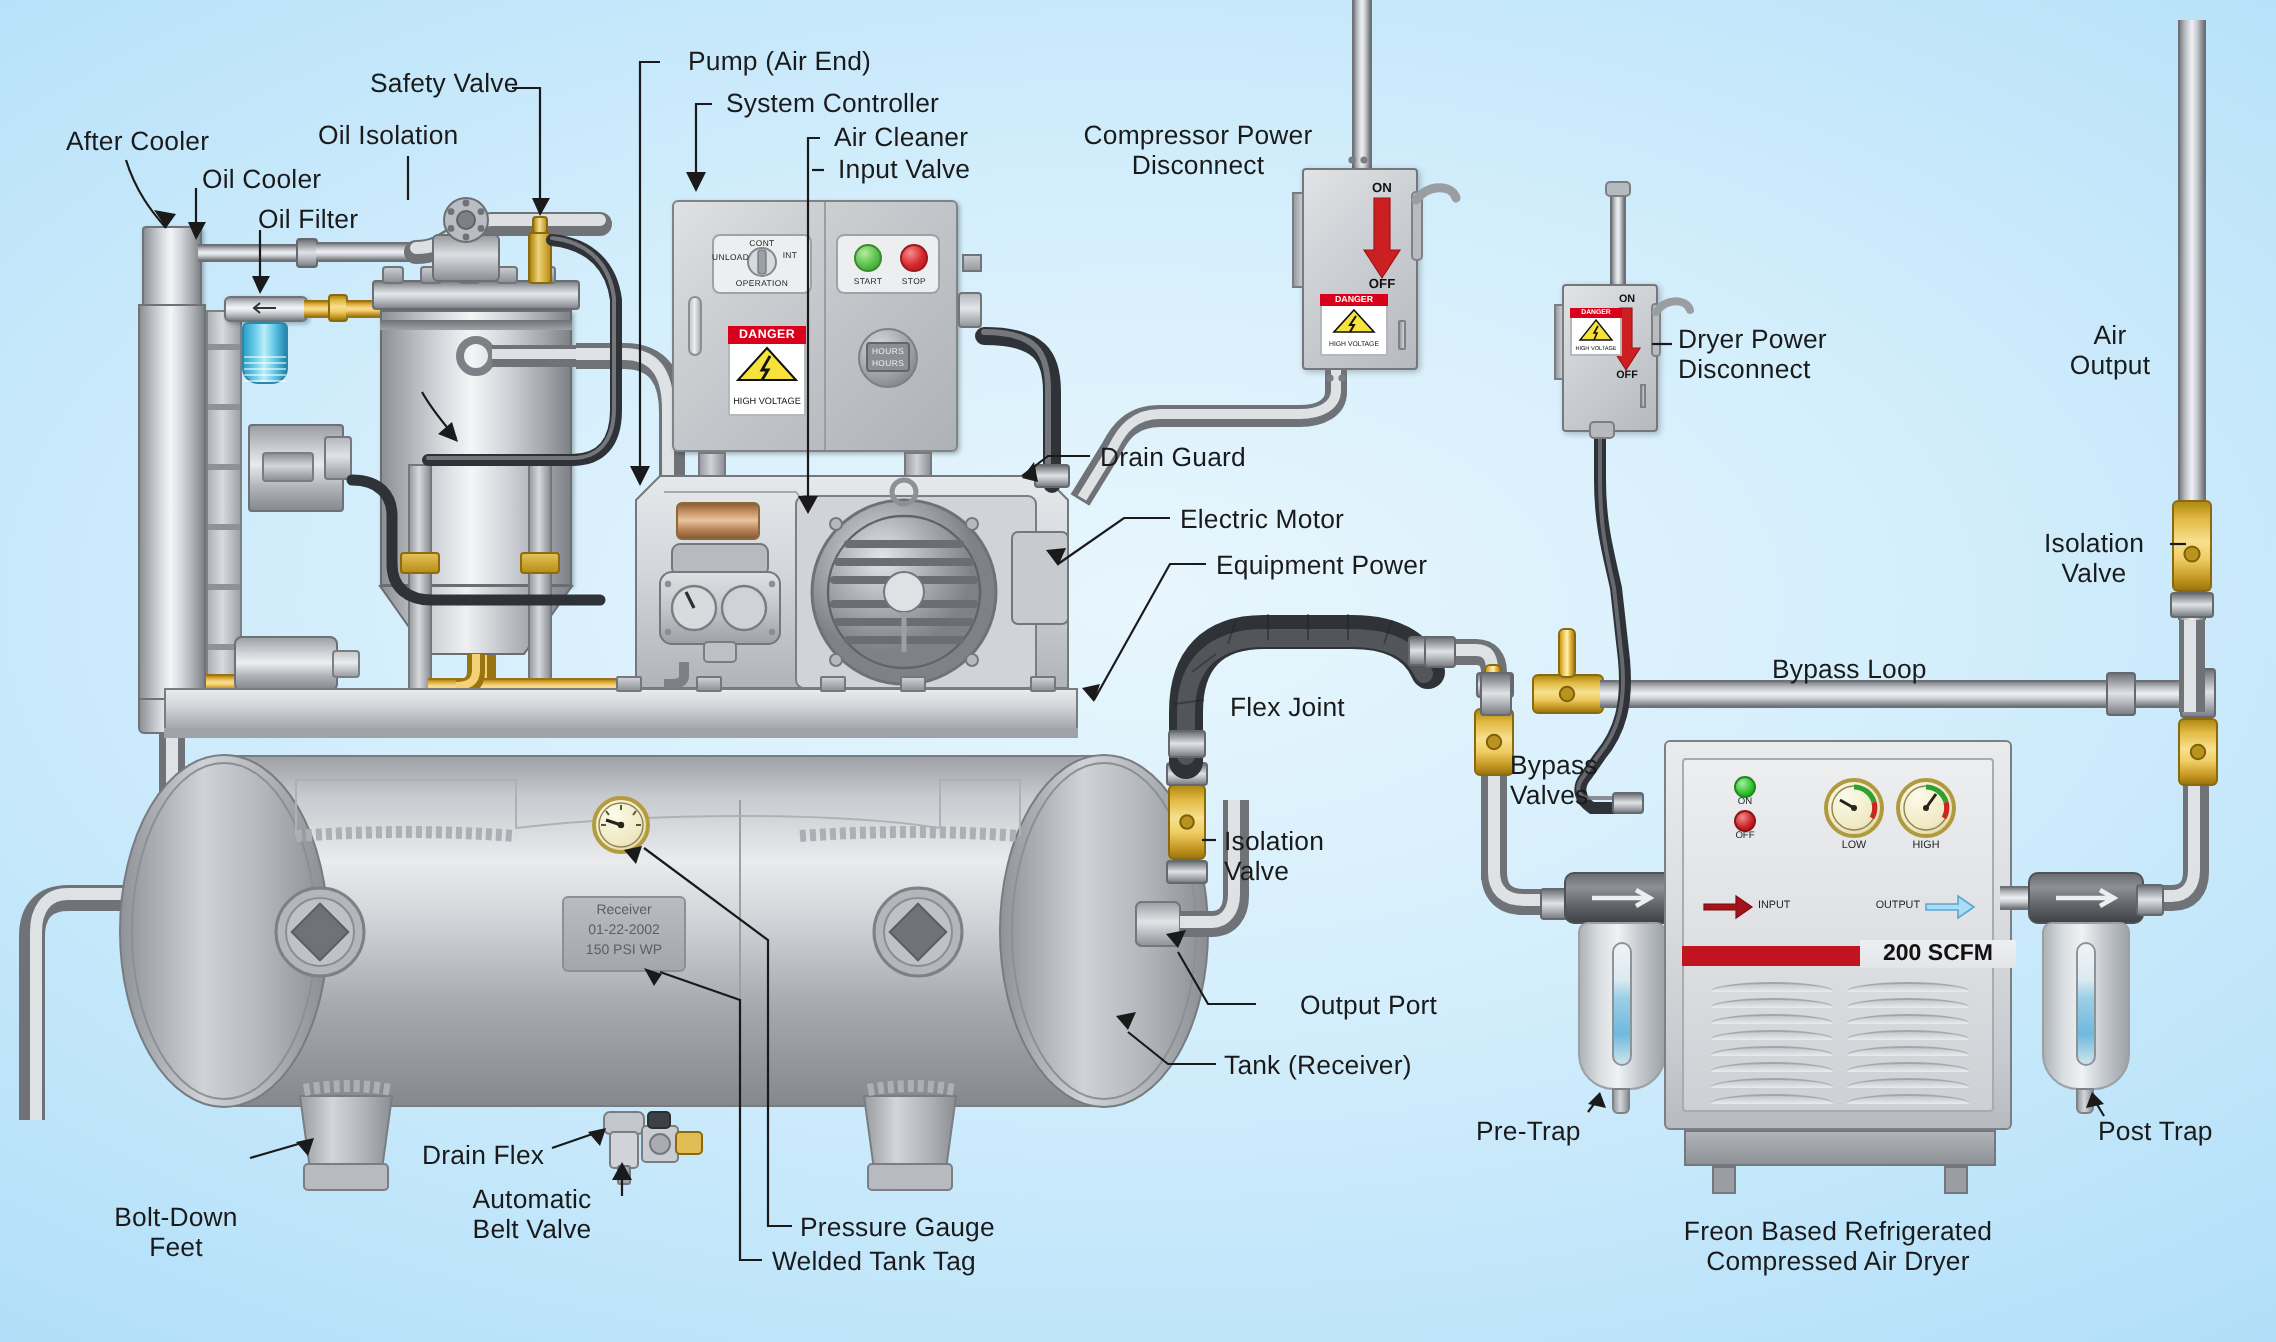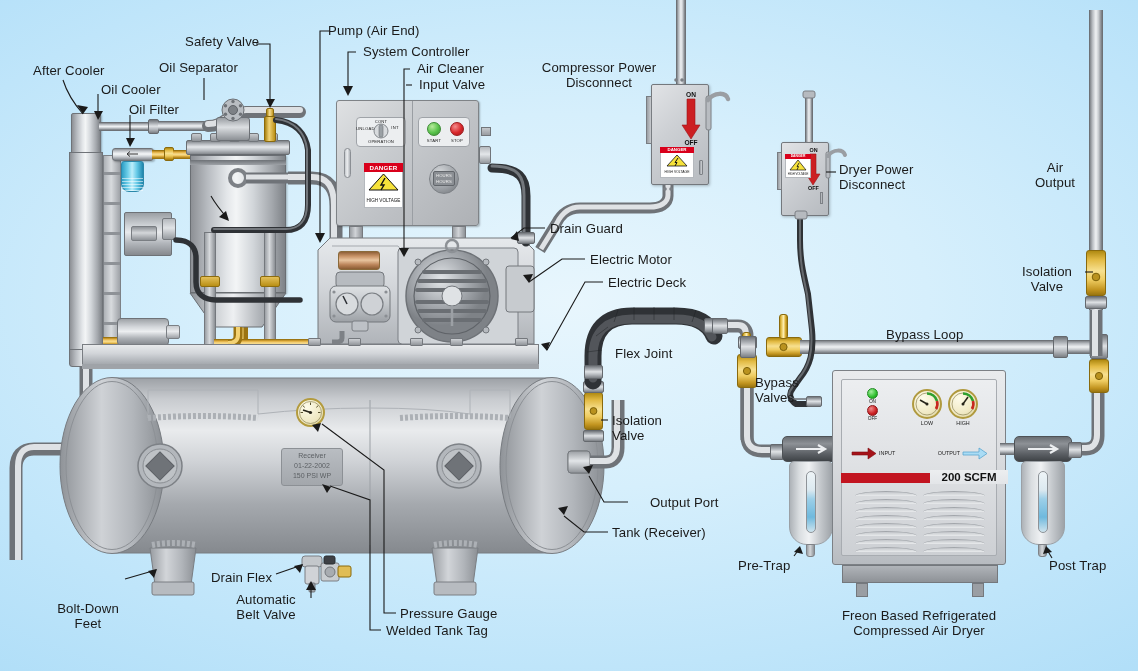--- a/index.html
+++ b/index.html
@@ -770,41 +770,41 @@
       <polygon points="331,487 322,484 327,493"></polygon>
       <polygon points="800,546 794,552 803,554"></polygon>
       <polygon points="1046,546 1052,552 1043,554"></polygon>
     </g>
   </svg>
 
   <div class="lbl" style="left:33px;top:63px;">After Cooler</div>
   <div class="lbl" style="left:101px;top:82px;">Oil Cooler</div>
   <div class="lbl" style="left:129px;top:102px;">Oil Filter</div>
   <div class="lbl" style="left:185px;top:34px;">Safety Valve</div>
-  <div class="lbl" style="left:159px;top:60px;">Oil Separator</div>
-  <div class="lbl" style="left:328px;top:23px;">Pump (Air End)</div>
+  <div class="lbl" style="left:159px;top:60px;">Oil Isolation</div>
+  <div class="lbl" style="left:344px;top:23px;">Pump (Air End)</div>
   <div class="lbl" style="left:363px;top:44px;">System Controller</div>
   <div class="lbl" style="left:417px;top:61px;">Air Cleaner</div>
   <div class="lbl" style="left:419px;top:77px;">Input Valve</div>
 
   <div class="lbl c" style="left:529px;top:60px;width:140px;">Compressor Power</div>
   <div class="lbl c" style="left:529px;top:75px;width:140px;">Disconnect</div>
 
   <div class="lbl" style="left:839px;top:162px;">Dryer Power</div>
   <div class="lbl" style="left:839px;top:177px;">Disconnect</div>
 
   <div class="lbl c" style="left:1025px;top:160px;width:60px;">Air</div>
   <div class="lbl c" style="left:1025px;top:175px;width:60px;">Output</div>
 
   <div class="lbl c" style="left:1013px;top:264px;width:68px;">Isolation</div>
   <div class="lbl c" style="left:1013px;top:279px;width:68px;">Valve</div>
 
   <div class="lbl" style="left:550px;top:221px;">Drain Guard</div>
   <div class="lbl" style="left:590px;top:252px;">Electric Motor</div>
-  <div class="lbl" style="left:608px;top:275px;">Electric Deck</div>
+  <div class="lbl" style="left:608px;top:275px;">Equipment Power</div>
   <div class="lbl" style="left:615px;top:346px;">Flex Joint</div>
 
   <div class="lbl" style="left:612px;top:413px;">Isolation</div>
   <div class="lbl" style="left:612px;top:428px;">Valve</div>
 
   <div class="lbl" style="left:755px;top:375px;">Bypass</div>
   <div class="lbl" style="left:755px;top:390px;">Valves</div>
 
   <div class="lbl" style="left:886px;top:327px;">Bypass Loop</div>
 

